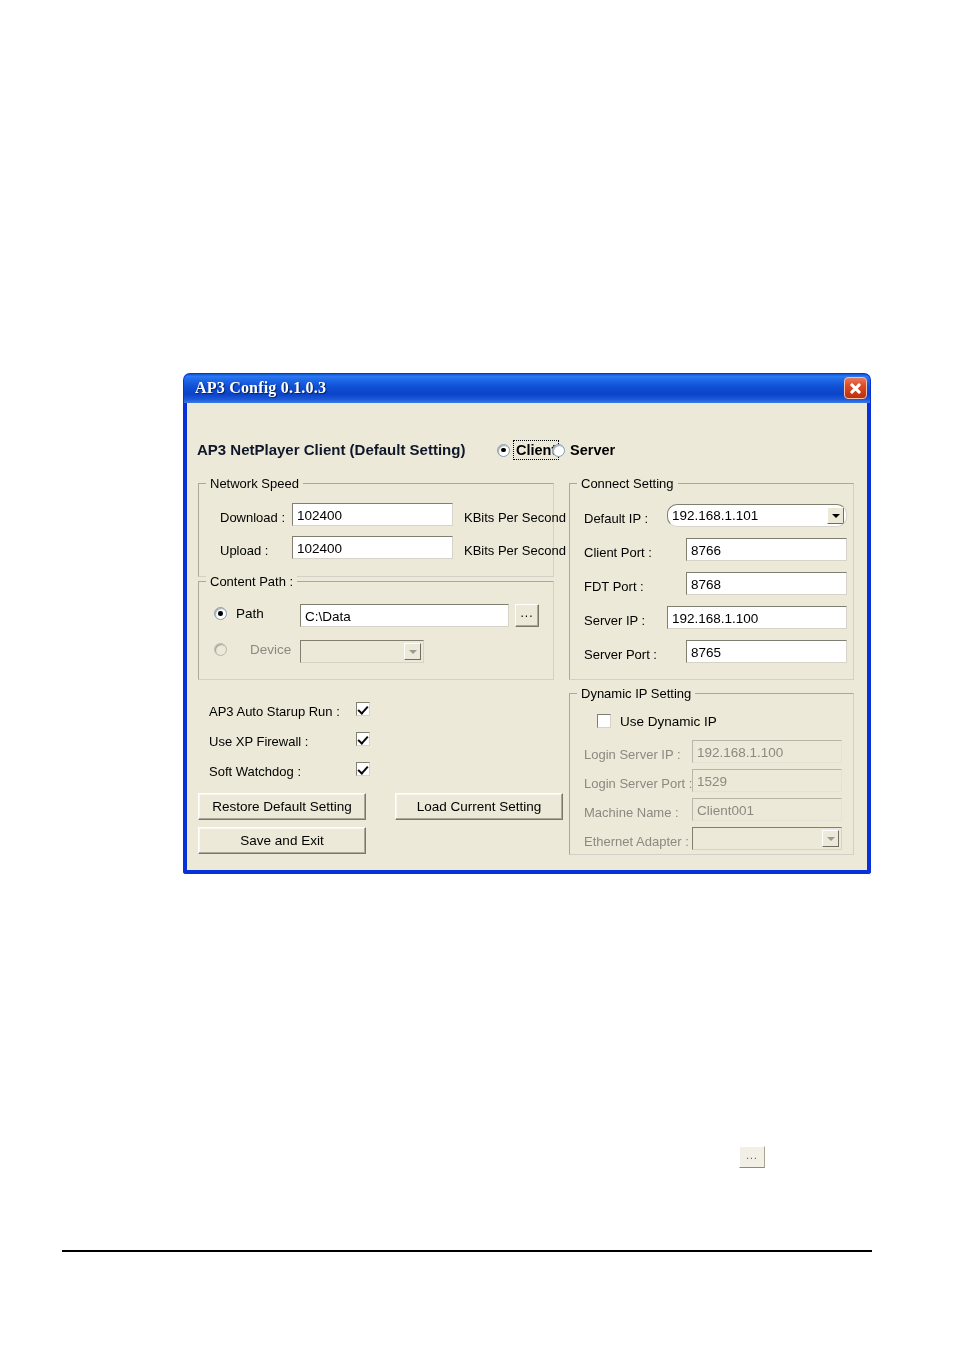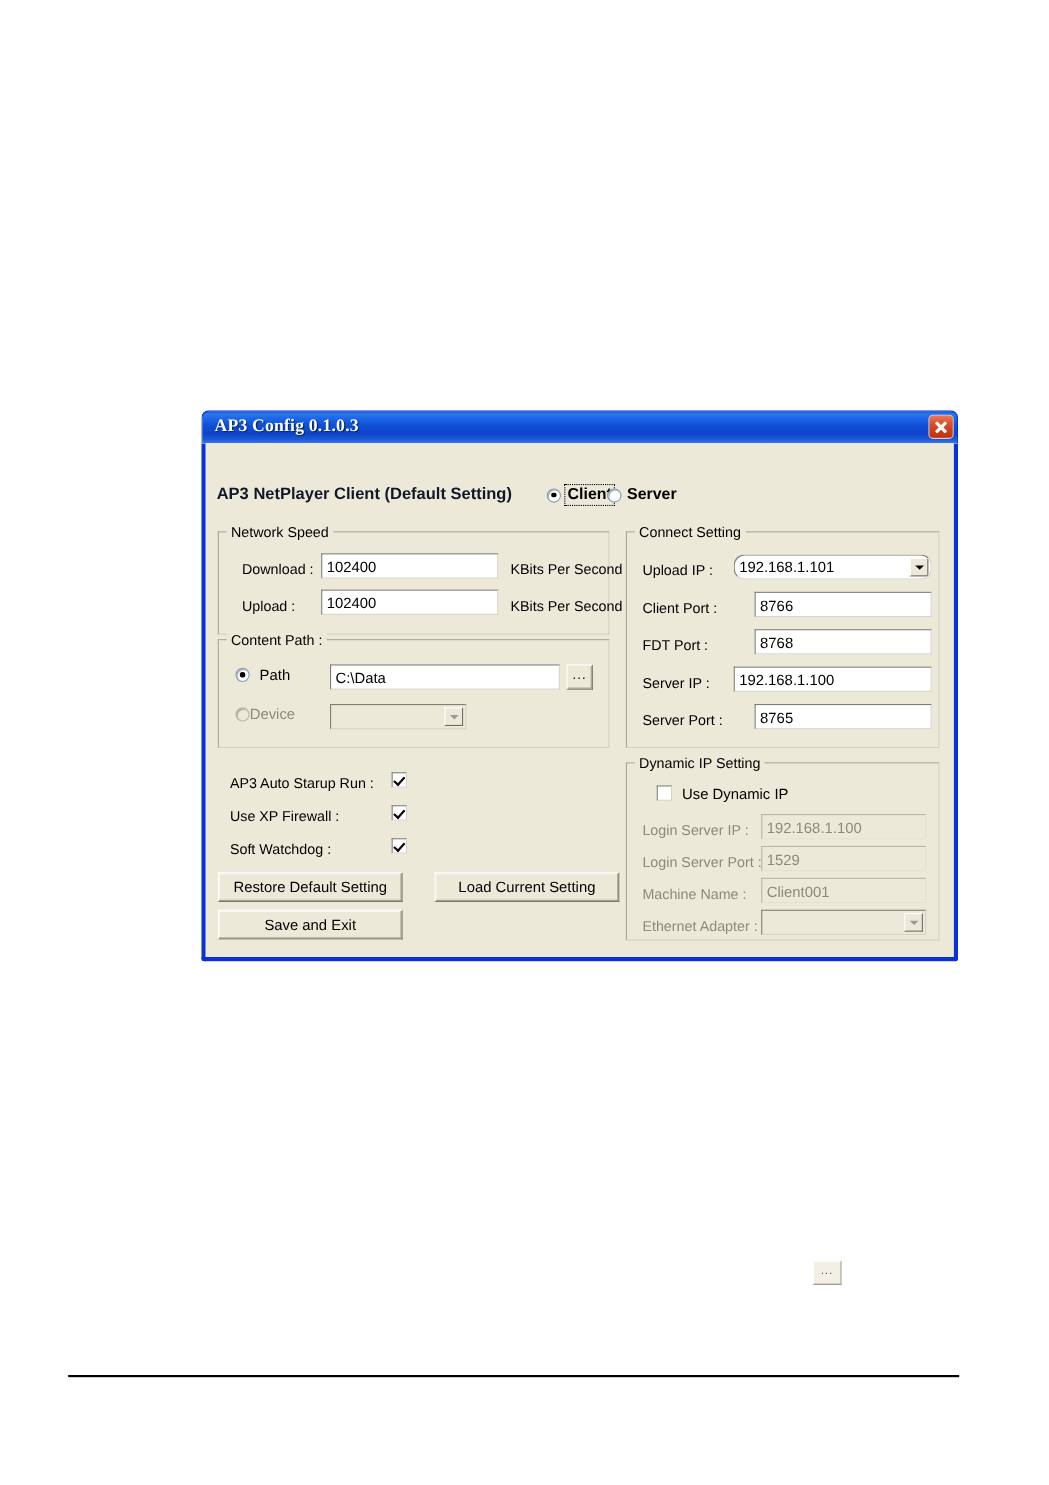--- a/index.html
+++ b/index.html
@@ -360,34 +360,34 @@
 
     <div class="radio-wrap" style="left:15px; top:24px;">
       <span class="radio-dot on"></span>
       <span class="lbl" style="position:static; margin-left:9px; font-size:13.5px;">Path</span>
     </div>
     <div class="tfield" style="left:101px; top:22px; width:209px; height:23px;">C:\Data</div>
     <div class="dots-btn" style="left:316px; top:22px; width:24px; height:23px;">...</div>
 
     <div class="radio-wrap" style="left:15px; top:60px;">
       <span class="radio-dot" style="border-color:#b9b5a8; background:#ece9d8;"></span>
-      <span class="lbl dim" style="position:static; margin-left:0; font-size:13.5px;">Device</span>
+      <span class="lbl dim" style="position:static; margin-left:23px; font-size:13.5px;">Device</span>
     </div>
     <div class="combo disabled" style="left:101px; top:58px; width:124px; height:23px;">
       <span></span>
       <span class="combo-arrow">
           <i></i>
         </span>
     </div>
   </div>
 
   <div class="group" style="left:382px; top:80px; width:285px; height:197px;">
     <span class="legend">Connect Setting</span>
 
-    <span class="lbl" style="left:14px; top:27px;">Upload IP :</span>
+    <span class="lbl" style="left:14px; top:27px;">Default IP :</span>
     <div class="combo" style="left:97px; top:20px; width:180px; height:23px;border-radius:10px;">
       <span>192.168.1.101</span>
       <span class="combo-arrow">
           <i></i>
         </span>
     </div>
 
     <span class="lbl" style="left:14px; top:61px;">Client Port :</span>
     <div class="tfield" style="left:116px; top:54px; width:161px; height:23px;">8766</div>
 

